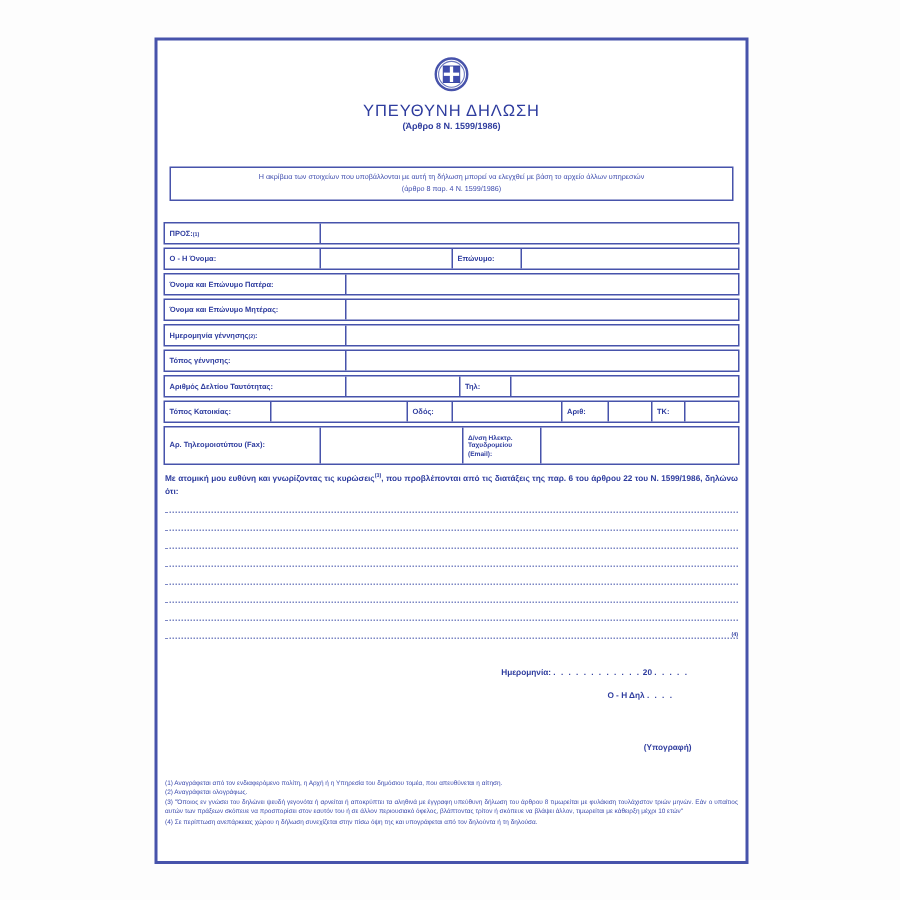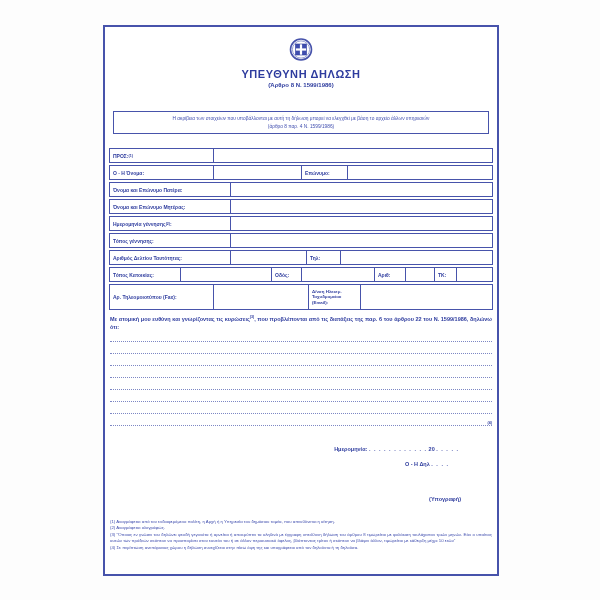--- a/index.html
+++ b/index.html
@@ -17,21 +17,21 @@
     color:var(--ink);
     -webkit-font-smoothing:antialiased;
   }
   .page{
     position:absolute;left:103px;top:25px;width:396px;height:551px;
     background:#ffffff;border:2px solid var(--line);
   }
   .abs{position:absolute;}
   .center{left:0;right:0;text-align:center;}
   .emblem{top:10px;left:50%;transform:translateX(-50%);width:24px;height:25px;}
-  .title{top:41px;font-size:11px;font-weight:bold;color:var(--ink);letter-spacing:0.6px;text-align:center;}
+  .title{top:41px;font-size:11px;font-weight:normal;color:var(--ink);letter-spacing:0.6px;text-align:center;}
   .subtitle{top:55px;font-size:6px;font-weight:bold;color:var(--ink);}
   .notice{
     top:84px;left:8px;right:8px;
     border:1px solid var(--line);
     padding:3px 14px;
     font-size:4.8px;line-height:1.6;
     text-align:center;color:var(--ink-light);
   }
   .formtable{top:121px;left:4px;right:4px;}
   .row{

